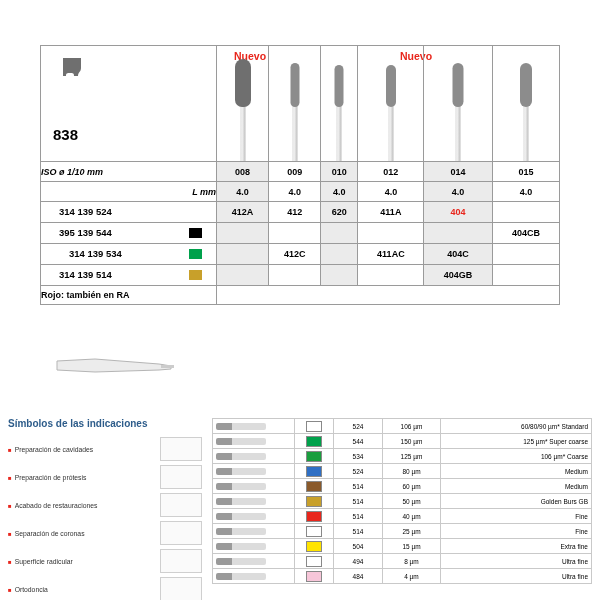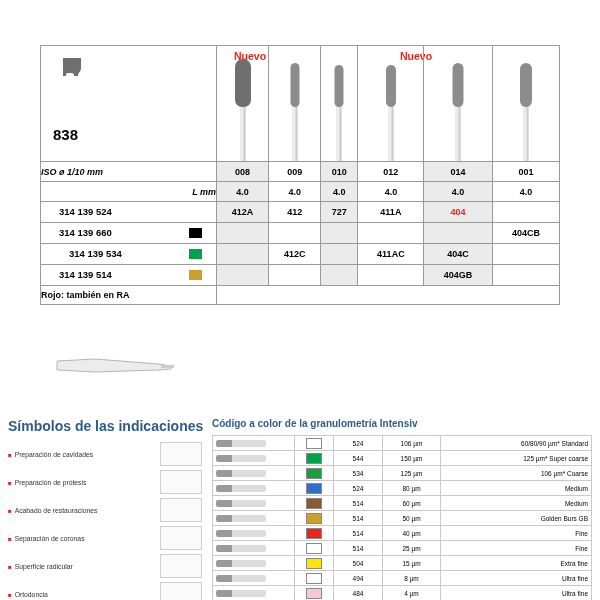--- a/index.html
+++ b/index.html
@@ -17,21 +17,21 @@
   .code838{position:absolute;left:52px;top:128px;font-size:15px;font-weight:bold;color:#000;}
   .rojo{color:#e8261c;font-weight:bold;font-size:9px;padding-left:18px;}
 
   
   .burcell{position:relative;height:100px;}
   .shank{position:absolute;left:50%;transform:translateX(-50%);bottom:0;width:5px;background:linear-gradient(to right,#d8d8d8,#f4f4f4 30%,#bdbdbd);}
   .head{position:absolute;left:50%;transform:translateX(-50%);background:#6f6f6f;}
 
   
   .legend{position:absolute;left:8px;top:418px;width:196px;}
-  .legend h4{margin:0 0 6px 0;font-size:14px;color:#2d5c8a;font-weight:bold;}
+  .legend h4{margin:0 0 6px 0;font-size:10px;color:#2d5c8a;font-weight:bold;}
   .legend table{border-collapse:collapse;width:100%;}
   .legend td{font-size:6.8px;color:#333;padding:2px 0;vertical-align:middle;}
   .bullet{color:#e8261c;font-size:6px;padding-right:3px;}
   .icbox{width:40px;height:22px;border:1px solid #cfcfcf;background:#fafafa;}
 
   
   .grit{position:absolute;left:212px;top:418px;width:380px;}
   .grit h4{margin:0 0 6px 0;font-size:10px;color:#2d5c8a;font-weight:bold;}
   .grit table{border-collapse:collapse;width:100%;}
   .grit td{border:1px solid #c9c9c9;font-size:6.5px;color:#000;height:14px;padding:0 3px;}
@@ -93,49 +93,49 @@
       </td>
     </tr>
 
     <tr>
       <td class="lbl-ital" style="height:19px;">ISO ø 1/10 mm</td>
       <td class="val grey">008</td>
       <td class="val">009</td>
       <td class="val grey">010</td>
       <td class="val">012</td>
       <td class="val grey">014</td>
-      <td class="val">001</td>
+      <td class="val">015</td>
     </tr>
 
     <tr>
       <td class="lbl-ital" style="height:19px;text-align:right;">L mm</td>
       <td class="val grey">4.0</td>
       <td class="val">4.0</td>
       <td class="val grey">4.0</td>
       <td class="val">4.0</td>
       <td class="val grey">4.0</td>
       <td class="val">4.0</td>
     </tr>
 
 
     <tr>
       <td style="height:20px;position:relative;">
         <span class="lbl" style="position:absolute;left:10px;top:4px;">314 139 524</span>
       </td>
       <td class="val grey">412A</td>
       <td class="val">412</td>
-      <td class="val grey">727</td>
+      <td class="val grey">620</td>
       <td class="val">411A</td>
       <td class="val grey" style="color:#e8261c;text-align:center;">404</td>
       <td class="val"></td>
     </tr>
 
     <tr>
       <td style="height:20px;position:relative;">
-        <span class="lbl" style="position:absolute;left:10px;top:4px;">314 139 660</span>
+        <span class="lbl" style="position:absolute;left:10px;top:4px;">395 139 544</span>
         <span style="position:absolute;left:148px;top:5px;width:13px;height:10px;background:#000;"></span>
       </td>
       <td class="val grey"></td>
       <td class="val"></td>
       <td class="val grey"></td>
       <td class="val"></td>
       <td class="val grey"></td>
       <td class="val">404CB</td>
     </tr>
 
@@ -228,21 +228,20 @@
         <td>Ortodoncia</td>
         <td>
               <div class="icbox"></div>
             </td>
       </tr>
     </tbody>
       </table>
   </div>
 
   <div class="grit">
-    <h4>Código a color de la granulometría Intensiv</h4>
     <table>
       <tbody>
           <tr>
         <td class="gsh">
               <span class="minibur"></span>
             </td>
         <td class="gswatch">
               <span class="sw" style="background:#ffffff"></span>
             </td>
         <td class="gcode">524</td>

